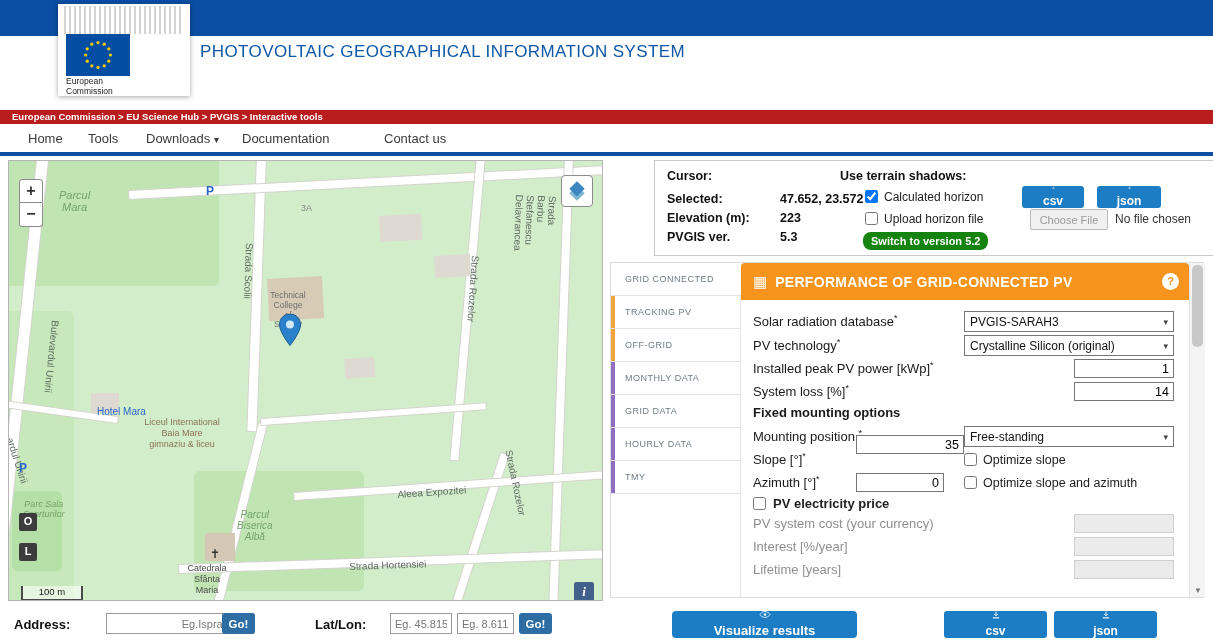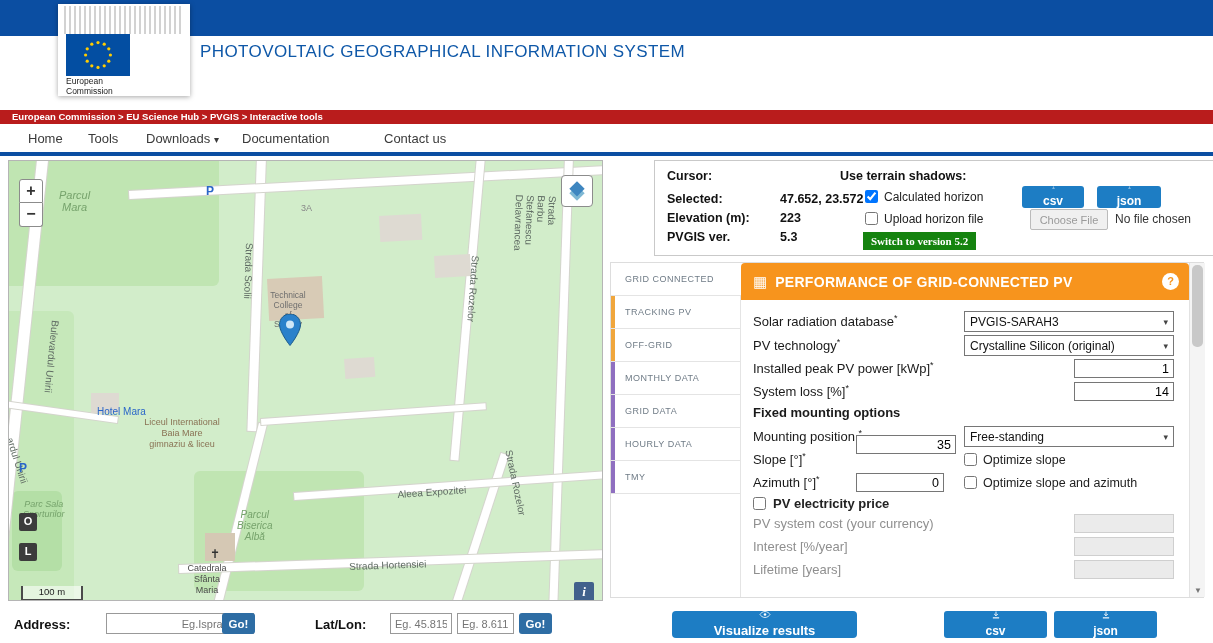--- a/index.html
+++ b/index.html
@@ -40,22 +40,22 @@
   .txt { position:absolute; border:1px solid #999; height:21px; font-size:11px; padding:0 4px; color:#333; font-family:"Liberation Sans",sans-serif; }
   .btn-go { position:absolute; width:33px; height:21px; background:#2e6da4; color:#fff; border:none; border-radius:3px;
     font-size:11.5px; font-weight:bold; cursor:pointer; }
 
   
   #cursor-panel { position:absolute; left:646px; top:160px; width:594px; height:96px; background:#fff; border:1px solid #c9c9c9;margin-left:8px; }
   .cp-lbl { position:absolute; font-size:12.5px; font-weight:bold; color:#111; }
   .cp-chk-lbl { position:absolute; font-size:12px; color:#222; }
   .btn-blue { background:#1d7dc4; color:#fff; border:none; border-radius:3px; font-weight:bold; font-size:12px;
     display:flex; align-items:center; justify-content:center; gap:5px; cursor:pointer;flex-direction:column; }
-  .btn-green { position:absolute; left:208px; top:71px; background:#15830f; color:#fff; border:none; border-radius:0;
-    font-size:11px; font-weight:bold; padding:2px 8px; height:18px; cursor:pointer;font-family:Liberation Serif, serif; }
+  .btn-green { position:absolute; left:208px; top:71px; background:#15830f; color:#fff; border:none; border-radius:8px;
+    font-size:11px; font-weight:bold; padding:2px 8px; height:18px; cursor:pointer; }
   .btn-file { position:absolute; left:375px; top:48px; width:78px; height:21px; background:#f0f0f0; border:1px solid #bbb;
     border-radius:2px; color:#9a9a9a; font-size:11px; }
 
   
   #panel { position:absolute; left:610px; top:262px; width:594px; height:336px; background:#fff; border:1px solid #ddd; }
   .tab { position:absolute; left:0; width:130px; height:33px; background:#fff; border-bottom:1px solid #e4e4e4;
     border-right:1px solid #e4e4e4; cursor:pointer; display:flex; align-items:center; }
   .tab-bar { position:absolute; left:0; top:0; width:4px; height:100%; background:transparent; }
   .tab-label { padding-left:14px; font-size:9px; letter-spacing:.5px; color:#6f7b86; }
   .tab.active { border-right:none; }
@@ -298,21 +298,21 @@
 
     <div class="flbl b" style="left:142px;top:142px;">Fixed mounting options</div>
 
     <div class="flbl" style="left:142px;top:165px;"><span>Mounting position</span> <sup>*</sup></div>
     <div class="sel" style="left:353px;top:163px;">
         <span>Free-standing</span>
         <span class="caret">▾</span>
       </div>
 
     <div class="flbl" style="left:142px;top:188px;"><span>Slope [°]</span><sup>*</sup></div>
-    <input class="num" style="left: 245px; top: 172px; width: 100px;" value="35">
+    <input class="num" style="left: 245px; top: 172px; width: 108px;" value="35">
     <input type="checkbox" class="chk" style="left: 353px; top: 190px;">
     <div class="chk-lbl" style="left:372px;top:190px;">Optimize slope</div>
 
     <div class="flbl" style="left:142px;top:211px;"><span>Azimuth [°]</span><sup>*</sup></div>
     <input class="num" style="left: 245px; top: 210px; width: 88px;" value="0">
     <input type="checkbox" class="chk" style="left: 353px; top: 213px;">
     <div class="chk-lbl" style="left:372px;top:213px;">Optimize slope and azimuth</div>
 
     <input type="checkbox" class="chk" style="left: 142px; top: 234px;">
     <div class="chk-lbl b" style="left:162px;top:233px;font-size:13px;">PV electricity price</div>

